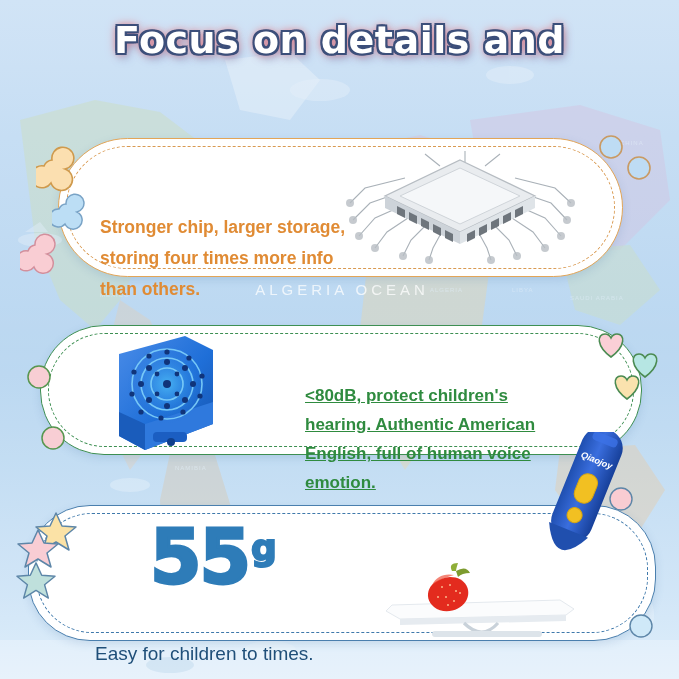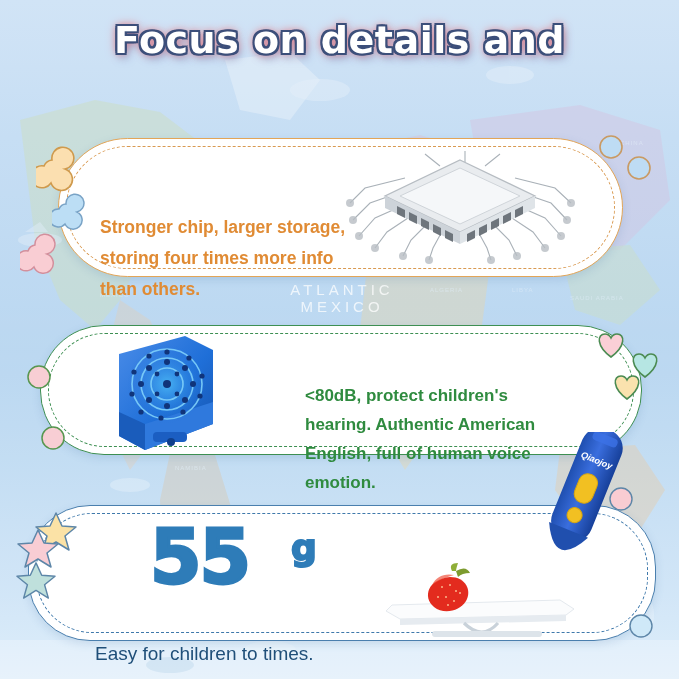--- a/index.html
+++ b/index.html
@@ -62,29 +62,29 @@
   }
   .card3 .inner-dash{border-color:#3f79ab;border-radius:56px;}
 
   .txt{position:absolute;z-index:6;margin-top:44px;}
   .txt-orange{
     left:100px;top:168px;width:250px;
     color:#e08b34;font-size:17.5px;line-height:31px;font-weight:bold;
   }
   .txt-green{
     left:305px;top:337px;width:270px;
-    color:#2f8b3f;font-size:17px;line-height:29px;font-weight:bold;
+    color:#2f8b3f;font-size:17px;line-height:29px;font-weight:bold;text-decoration:underline;
   }
   .txt-sub{
     left:95px;top:598px;
     color:#1f4f79;font-size:19px;line-height:24px;font-weight:normal;
   }
   .weight{
     position:absolute;left:150px;top:520px;z-index:6;
-    display:flex;align-items:flex-start;gap:40px;
+    display:flex;align-items:flex-start;
   }
   .weight .num{
     font-family:"DejaVu Sans", sans-serif;
     font-weight:bold;font-size:74px;line-height:74px;
     color:#2e7cb8;
     -webkit-text-stroke:3px #2e7cb8;
     text-shadow:0 0 0 #2e7cb8, 2px 3px 0 rgba(255,255,255,.9);
     letter-spacing:-2px;
   }
   .weight .unit{
@@ -159,21 +159,21 @@
         <text x="60" y="360">P</text>
         <text x="430" y="292">ALGERIA</text>
         <text x="512" y="292">LIBYA</text>
         <text x="570" y="300">SAUDI ARABIA</text>
         <text x="175" y="470">NAMIBIA</text>
         <text x="620" y="145">CHINA</text>
       </g>
     </svg>
   </div>
 
-  <div class="ocean-label">ATLANTIC MEXICO</div>
+  <div class="ocean-label">ALGERIA OCEAN</div>
 
   <div class="title">
     <span>Focus on details and</span>
   </div>
 
   <div class="card card1">
     <div class="inner-dash"></div>
   </div>
 
   <div class="txt txt-orange">Stronger chip, larger storage, storing four times more info than others.</div>

